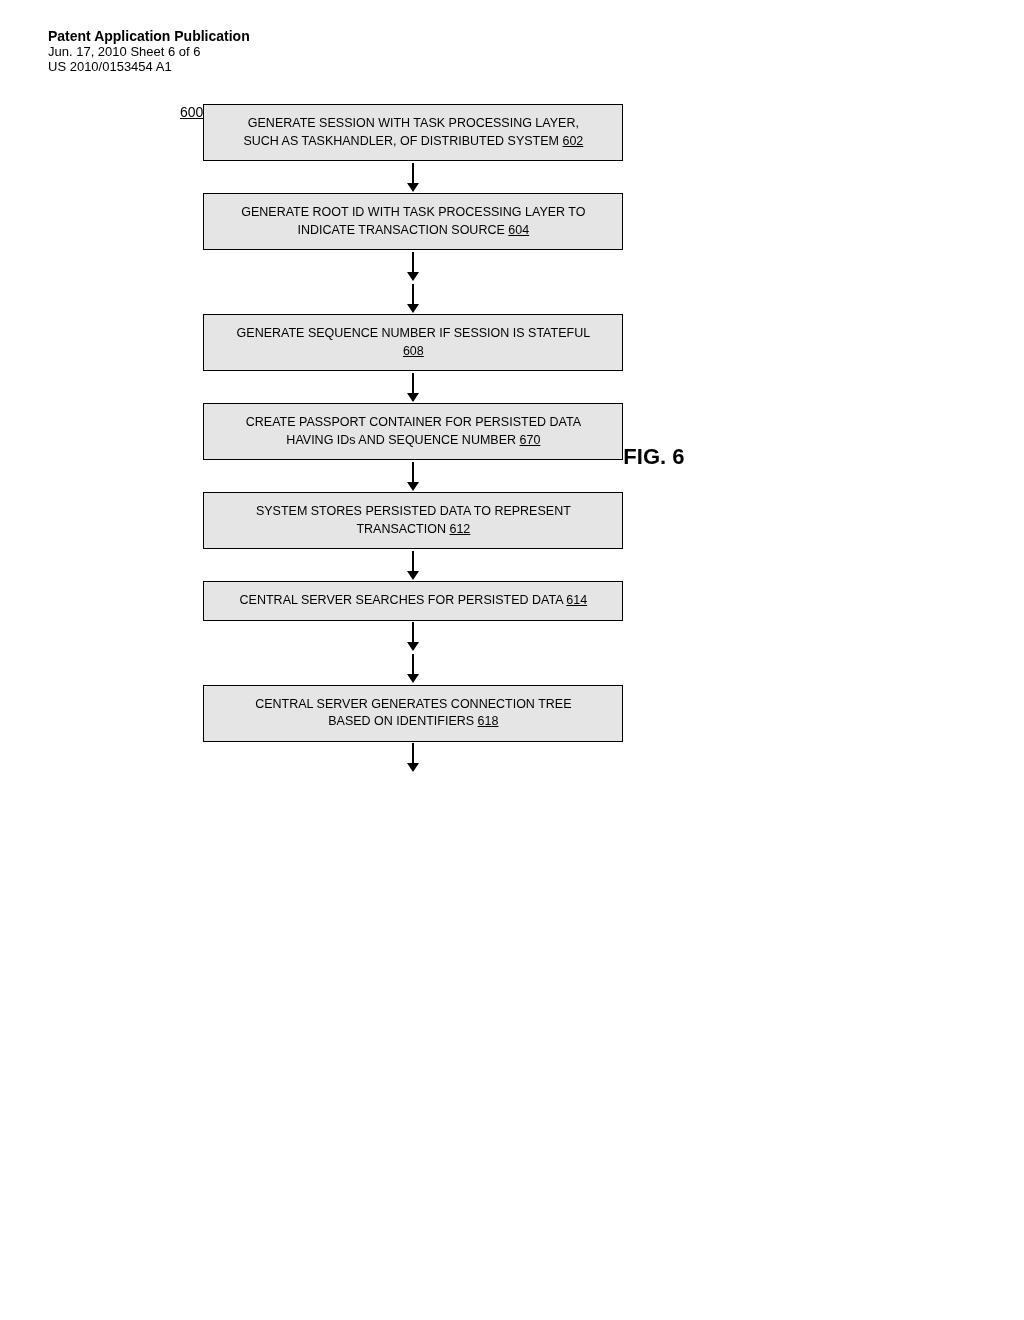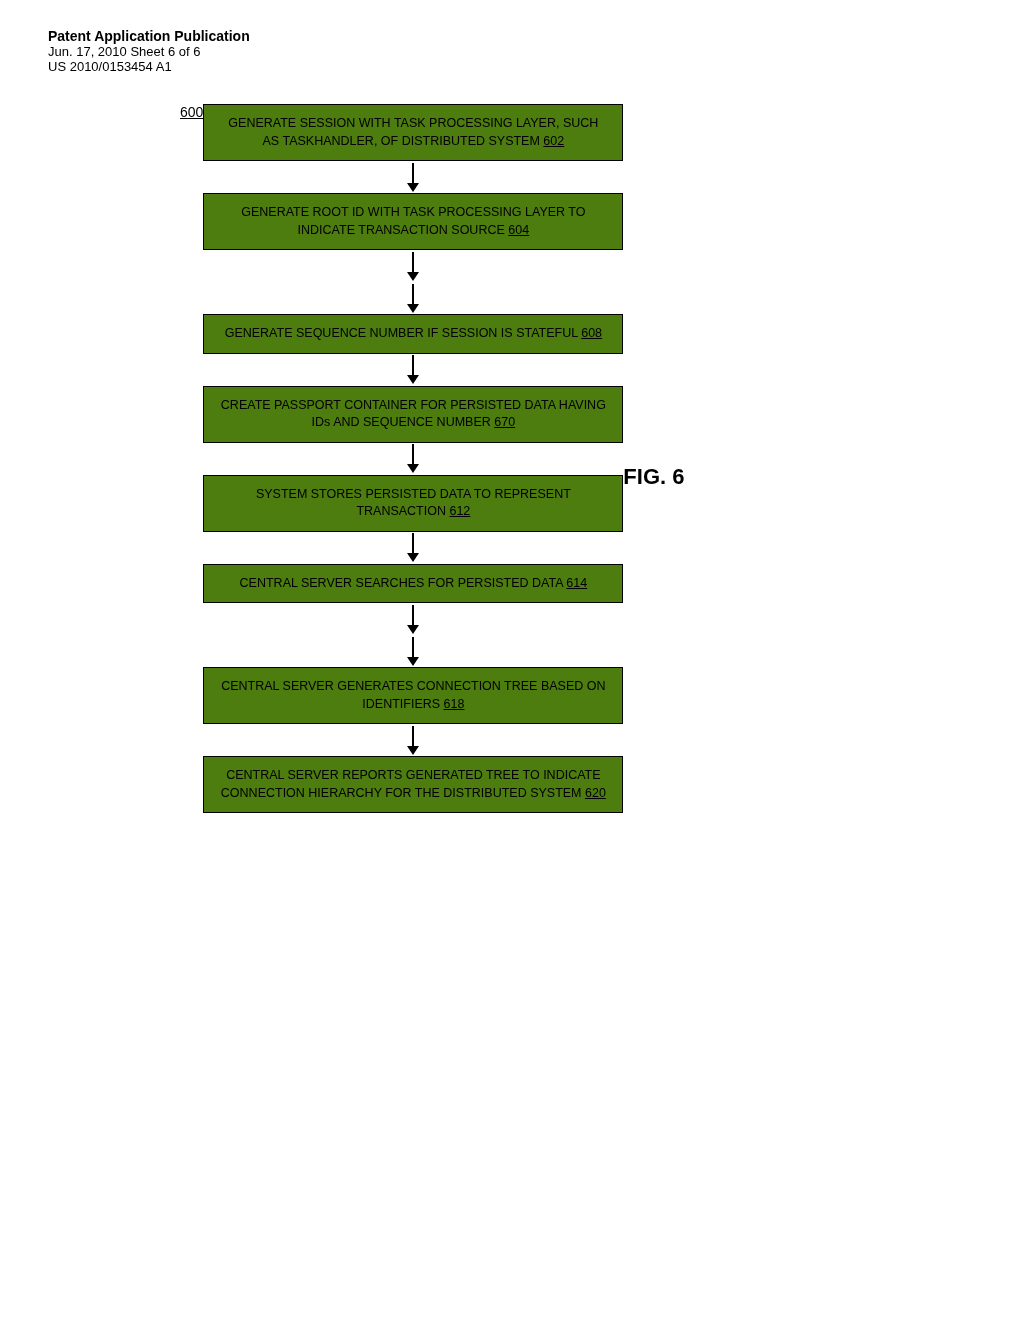--- a/index.html
+++ b/index.html
@@ -53,26 +53,26 @@
     .flow-container {
       display: flex;
       flex-direction: column;
       align-items: center;
       gap: 0;
     }
 
     .flow-box {
       width: 420px;
       border: 1.5px solid #000;
-      padding: 10px 16px;
+      padding: 10px 28px;
       text-align: center;
       font-size: 12.5px;
       font-weight: normal;
       line-height: 1.4;
-      background: #4d7c0f;
+      background: #e5e5e5;
     }
 
     .flow-box .step-num {
       text-decoration: underline;
     }
 
     .arrow {
       display: flex;
       flex-direction: column;
       align-items: center;
@@ -150,17 +150,16 @@
       </div>
       <div class="arrow">
         <div class="arrow-line"></div>
         <div class="arrow-head"></div>
       </div>
       <div class="flow-box">CENTRAL SERVER GENERATES CONNECTION TREE BASED ON IDENTIFIERS <span class="step-num">618</span></div>
       <div class="arrow">
         <div class="arrow-line"></div>
         <div class="arrow-head"></div>
       </div>
-      <div class="flow-box">CENTRAL SERVER REPORTS GENERATED TREE TO INDICATE CONNECTION HIERARCHY FOR THE DISTRIBUTED SYSTEM <span class="step-num">620</span></div>
     </div>
 
   <div class="fig-label">FIG. 6</div>
 </div>
 
 </body></html>

